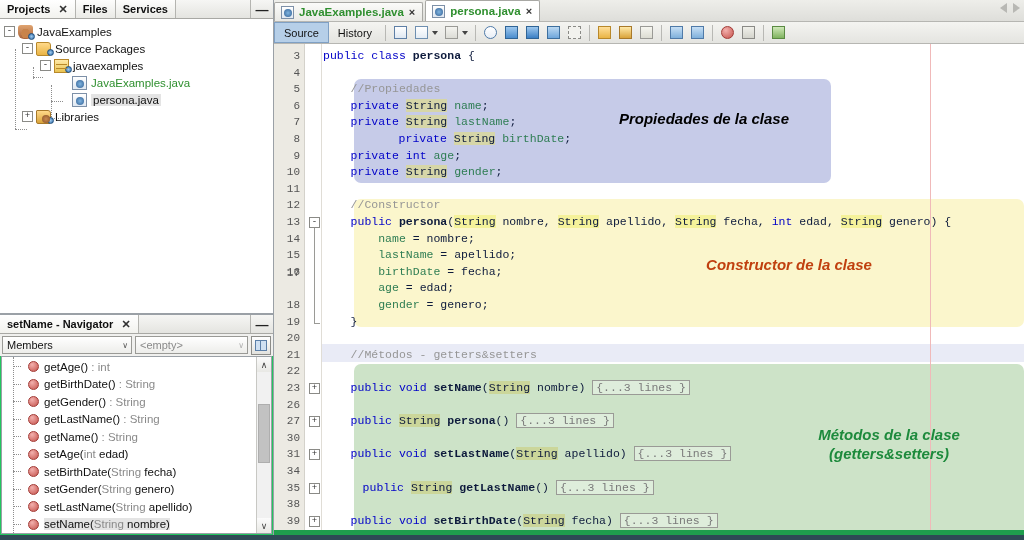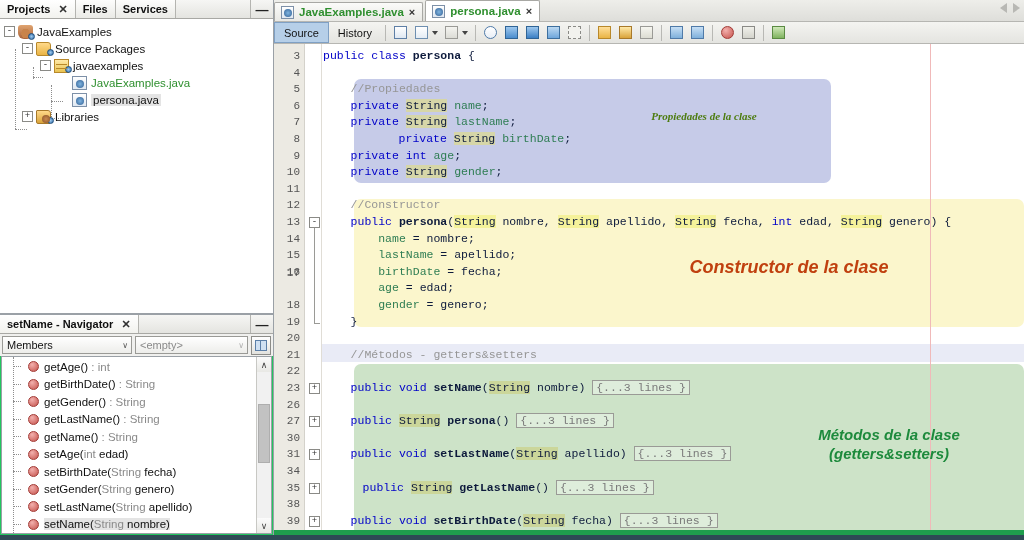--- a/index.html
+++ b/index.html
@@ -187,22 +187,22 @@
   .collapsed { border: 1px solid #9a9a96; background: rgba(255,255,255,.35);
                color: #7a7a7a; padding: 0 3px; }
   
   .block { position: absolute; border-radius: 7px; }
   #blk-props { background: #c6cbe8; }
   #blk-ctor  { background: #fbf6cc; }
   #blk-meth  { background: #cde3c8; }
   #line-comment-meth { background: #e9ebf6; }
   .annot { position: absolute; font-style: italic; font-weight: bold;
            text-align: center; line-height: 1.25; }
-  #an-props { color: #4d7c0f; font-size: 11px; font-family: Liberation Serif, serif; }
-  #an-ctor  { color: #c0400f; font-size: 18px; }
+  #an-props { color: #000000; font-size: 15px; }
+  #an-ctor  { color: #c0400f; font-size: 15px; }
   #an-meth  { color: #1d8a3c; font-size: 15px; }
   #margin-line { position: absolute; top: 0; bottom: 0; width: 1px; background: #f0b9b9; }
   #greenbar { position: absolute; left: 0; right: 0; bottom: 0; height: 5px; background: #1f9e4d; }
 
   #bottom-strip { position: absolute; left: 0; bottom: 0; width: 1024px; height: 5px;
                   background: #2e4a55; }
 </style>
 </head>
 <body>
 

